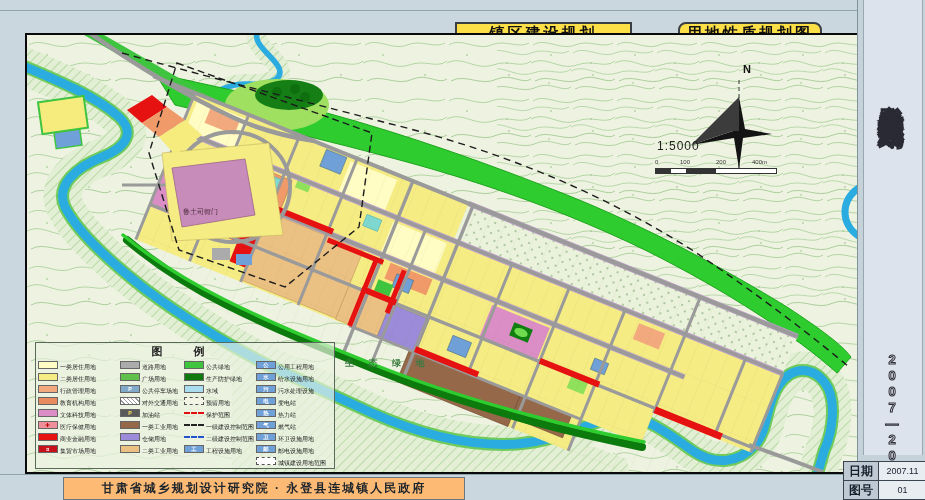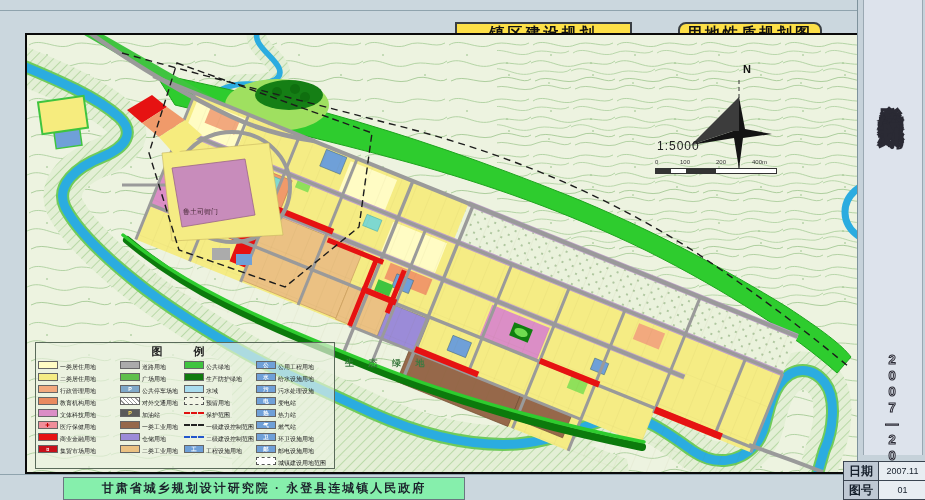--- a/index.html
+++ b/index.html
@@ -50,21 +50,21 @@
   #side-inner{position:absolute;left:5px;top:0;width:58px;height:455px;background:#dde3ec;border-left:1px solid #9aa8b2;border-right:1px solid #9aa8b2;}
   #side-title{position:absolute;left:50%;transform:translateX(-50%);top:86px;writing-mode:vertical-rl;text-orientation:upright;font-size:25px;font-weight:bold;letter-spacing:2px;color:#e7eaf4;-webkit-text-stroke:1.2px #2a2a34;text-shadow:0 0 1px #2a2a34;}
   #side-years{position:absolute;left:50%;transform:translateX(-50%);top:352px;writing-mode:vertical-rl;text-orientation:upright;font-size:13px;font-weight:bold;color:#e7eaf4;-webkit-text-stroke:1px #2a2a34;letter-spacing:1px;}
   
   #info-table{position:absolute;left:843px;top:461px;width:82px;border:1px solid #3a4450;background:#e8edf2;}
   .info-row{display:flex;height:18px;border-bottom:1px solid #3a4450;}
   .info-row:last-child{border-bottom:none;}
   .info-label{width:34px;background:#bfc9d4;border-right:1px solid #3a4450;display:flex;align-items:center;justify-content:center;font-size:12px;font-weight:bold;color:#16202c;}
   .info-value{flex:1;display:flex;align-items:center;justify-content:center;font-size:9px;font-weight:normal;color:#16202c;}
   
-  #footer-box{position:absolute;left:63px;top:477px;width:400px;height:21px;background:#86efac;border:1px solid #6a7680;display:flex;align-items:center;justify-content:center;font-size:12px;font-weight:bold;color:#1c242c;letter-spacing:2px;}
+  #footer-box{position:absolute;left:63px;top:477px;width:400px;height:21px;background:#fdba74;border:1px solid #6a7680;display:flex;align-items:center;justify-content:center;font-size:12px;font-weight:bold;color:#1c242c;letter-spacing:2px;}
 </style>
 </head>
 <body>
 
 <div class="rule" id="rule-top"></div>
 <div class="rule" id="rule-bottom"></div>
 
 <div class="title-box" id="title1">镇区建设规划</div>
 <div class="title-box" id="title2">用地性质规划图</div>
 

